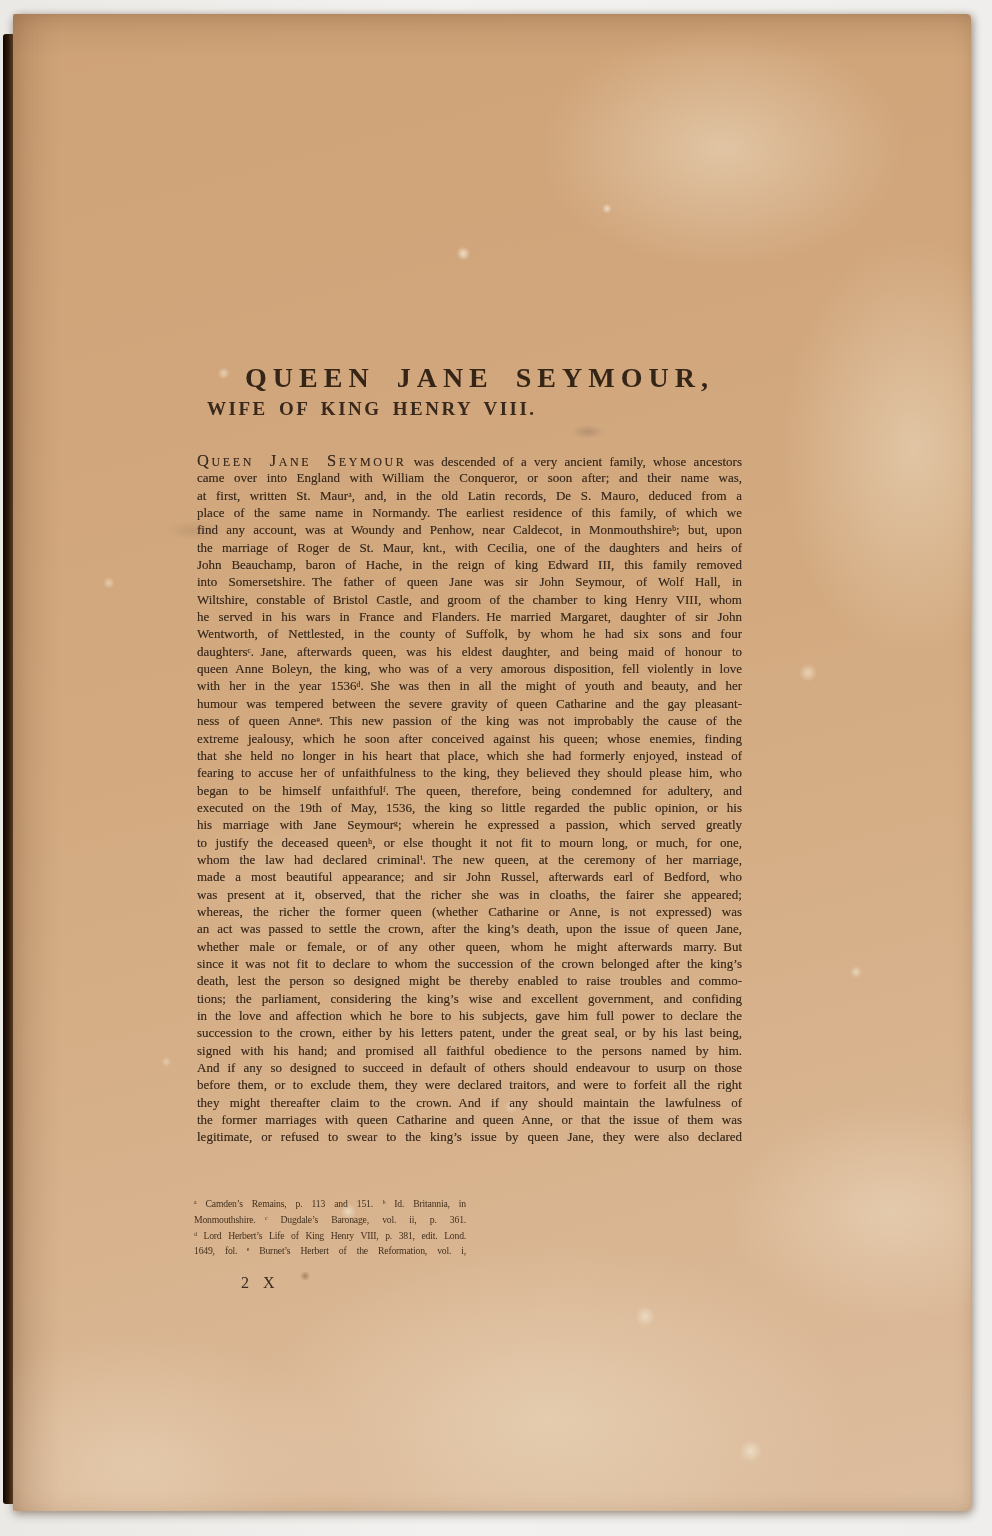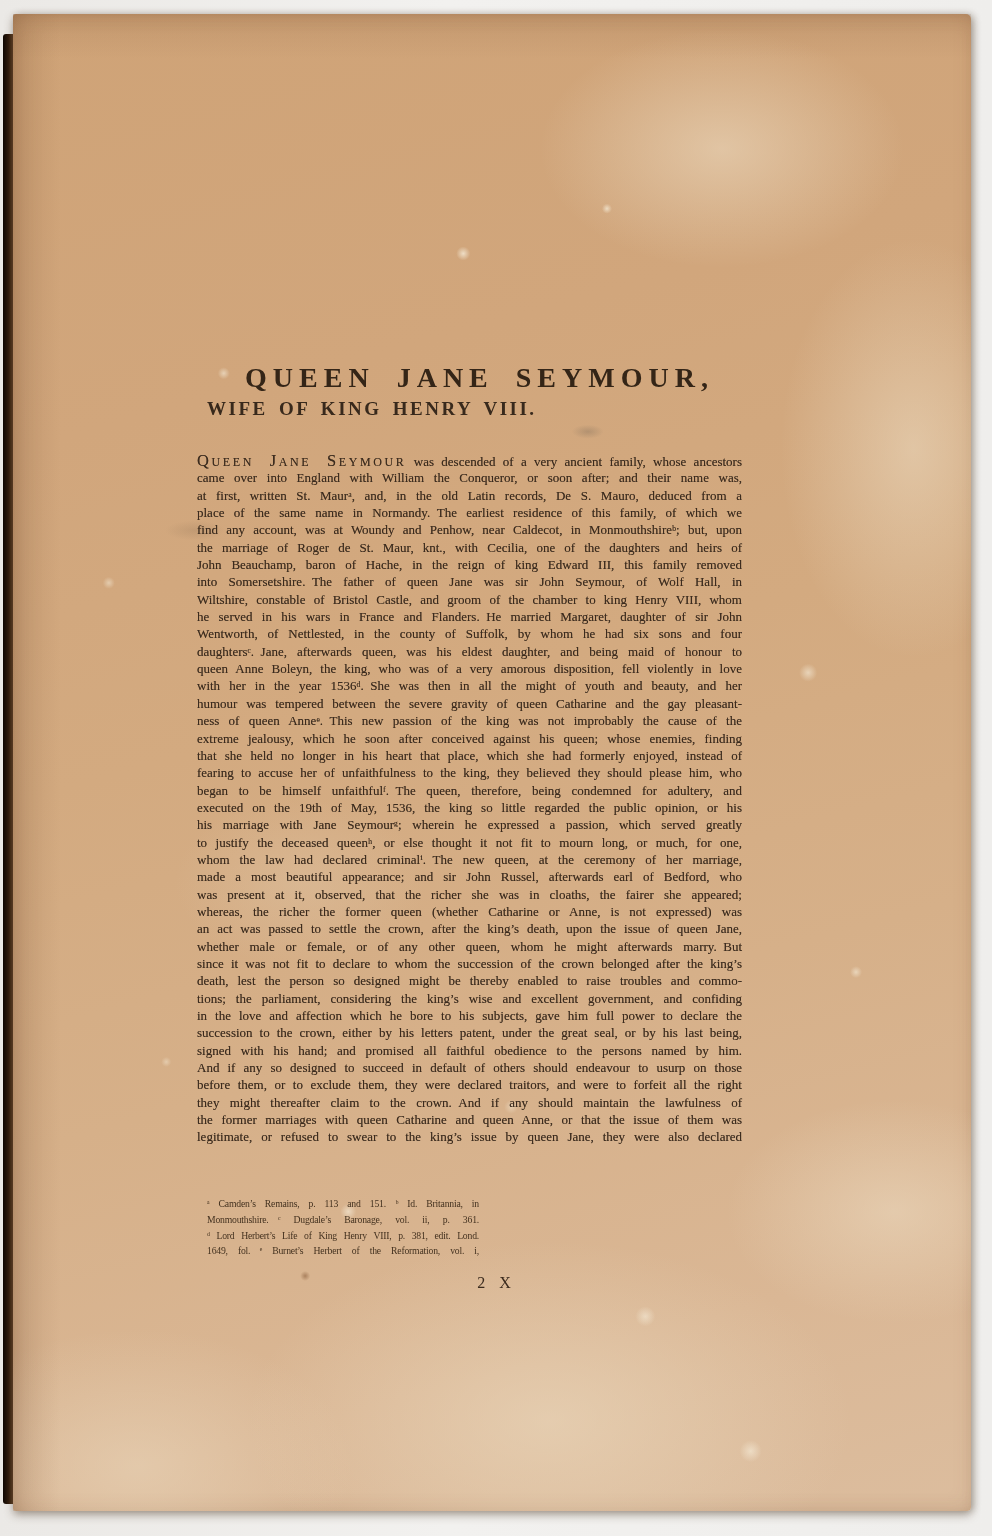--- a/index.html
+++ b/index.html
@@ -94,35 +94,35 @@
     text-align: justify; text-align-last: justify;
     white-space: nowrap;
   }
   .opening-caps {
     font-variant: small-caps;
     font-size: 16.5px; letter-spacing: 2.6px; word-spacing: 5px;
     font-weight: 500;
   }
 
   .footnotes {
-    left: 194px; top: 1182px; width: 556px;
+    left: 181px; top: 1182px; width: 556px;
     display: flex; gap: 28px;
     font-size: 9.7px; letter-spacing: -0.2px; color: #43311f;
   }
   .fn-col { width: 272px; }
   .fn-line {
     line-height: 15.8px; height: 15.8px;
     text-align: justify; text-align-last: justify;
     white-space: nowrap;
   }
   .fn-col-right .fn-line:last-child { text-align-last: left; }
 
   .signature {
     left: 194px; top: 1260px; width: 545px;
-    text-align: center; text-indent: 34px;
+    text-align: left; text-indent: 34px;
     font-size: 16px; letter-spacing: 5px; color: #3b2b1e;
   }
 </style>
 </head>
 <body>
 
 <div class="scan">
   <div class="spine"></div>
 
   <div class="paper">

